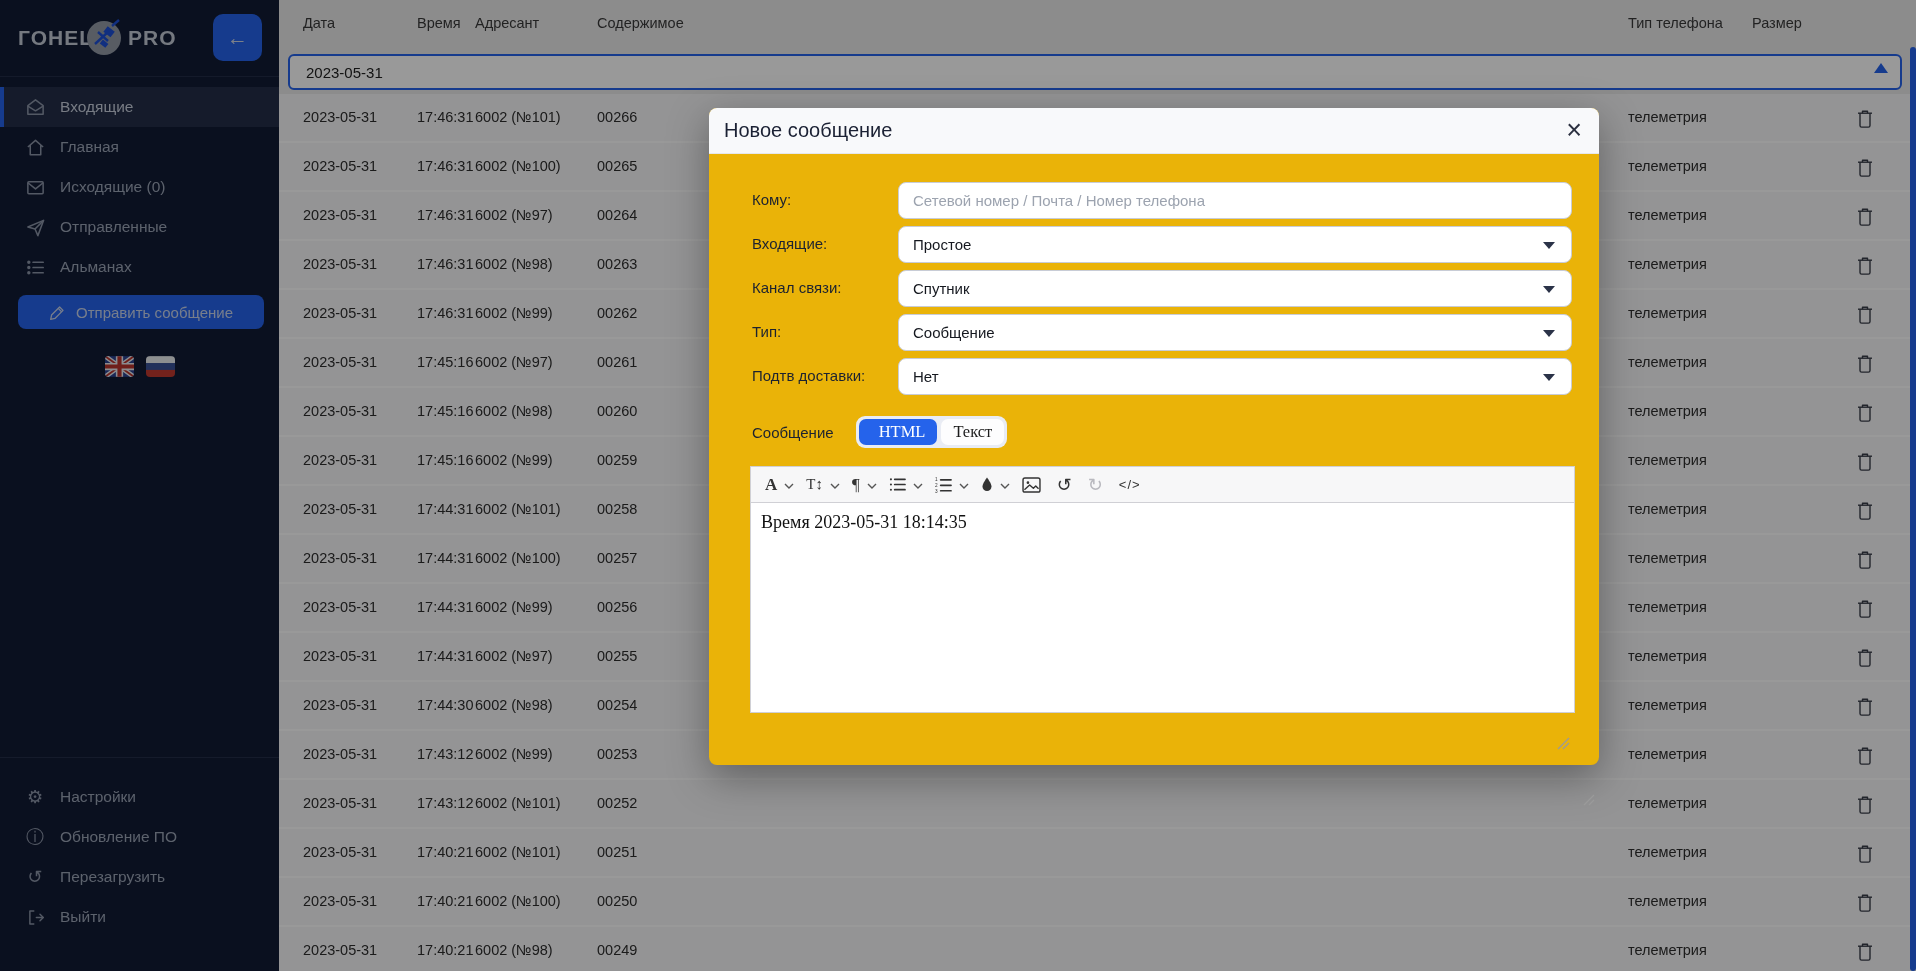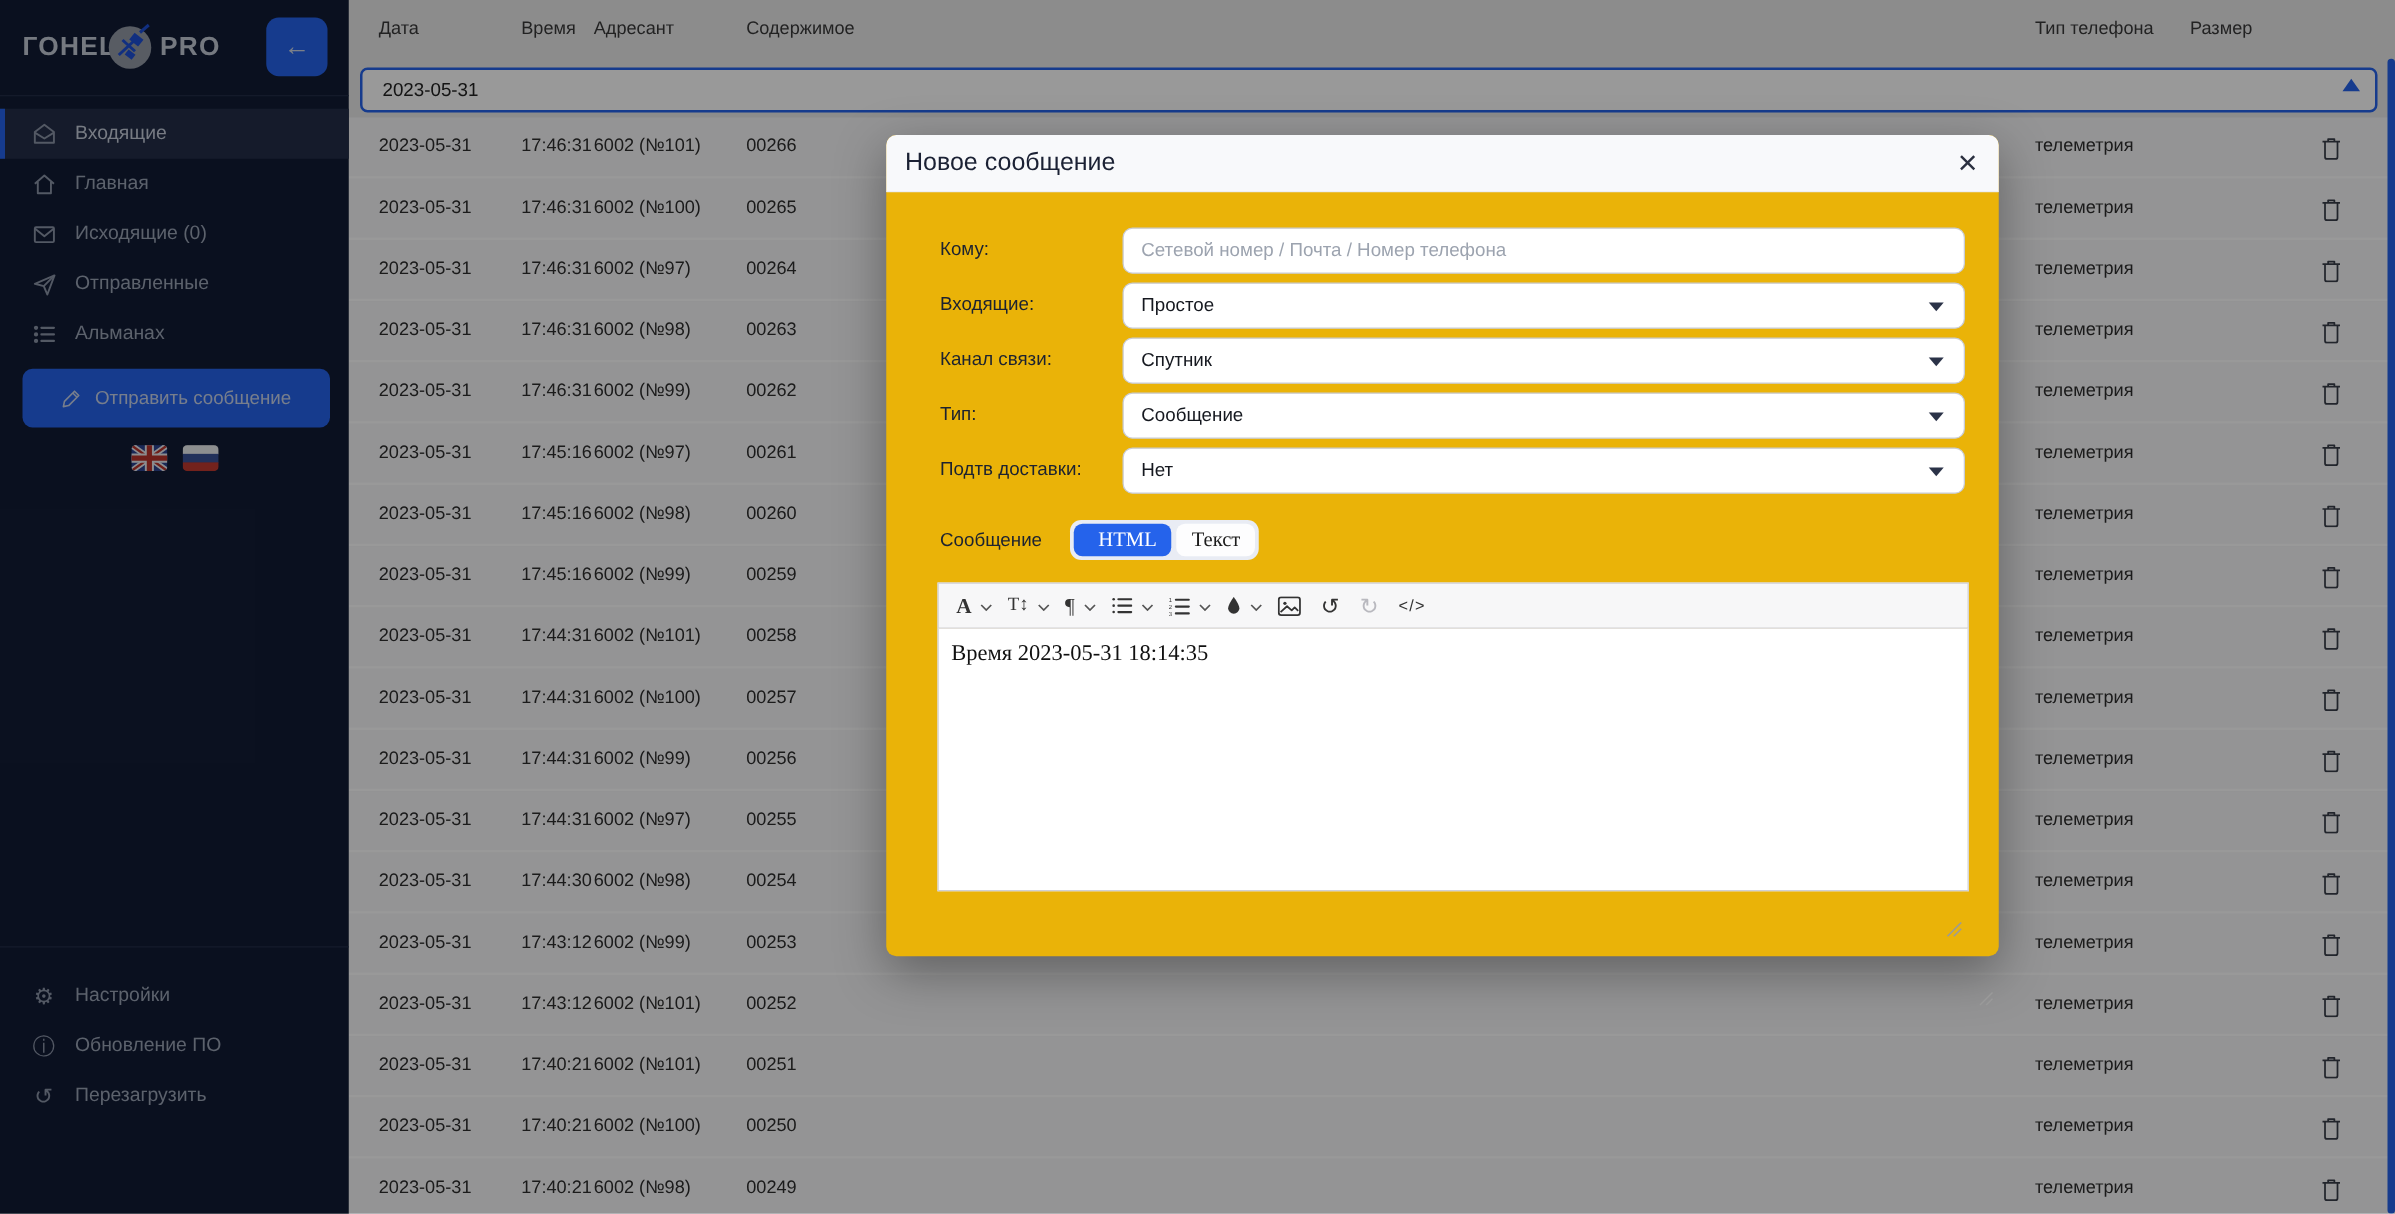--- a/index.html
+++ b/index.html
@@ -14,21 +14,21 @@
   .logo-g { left:18px; }
   .logo-p { left:128px; }
   .logo-globe { position:absolute; left:84px; top:17px; }
   .collapse-btn { position:absolute; left:213px; top:14px; width:49px; height:47px; border-radius:10px;
     background:#2563eb; color:#cdd5e5; font-size:21px; display:flex; align-items:center; justify-content:center; cursor:pointer; }
   .nav { position:absolute; left:0; top:87px; width:279px; }
   .srow { position:relative; height:40px; display:flex; align-items:center; padding-left:24px; color:#9aa3b5; font-size:15.5px; cursor:pointer; }
   .srow .ic { width:22px; height:22px; margin-right:14px; display:flex; align-items:center; justify-content:center; color:#8b94a7; }
   .srow.active { background:#232e48; color:#c6cddb; }
   .srow.active::before { content:""; position:absolute; left:0; top:0; width:4px; height:100%; background:#2563eb; }
-  .send-btn { position:absolute; left:18px; top:295px; width:246px; height:47px; border-radius:8px; background:#2563eb;
+  .send-btn { position:absolute; left:18px; top:295px; width:246px; height:34px; border-radius:8px; background:#2563eb;
     color:#c7d2ea; font-size:15px; display:flex; align-items:center; justify-content:center; gap:10px; cursor:pointer; }
   .flags { position:absolute; left:0; top:356px; width:279px; display:flex; justify-content:center; gap:12px; }
   .flag { width:29px; height:21px; border-radius:4px; overflow:hidden; cursor:pointer; }
   .sb-divider { position:absolute; left:0; top:757px; width:279px; border-top:1px solid #232d48; }
   .bottom-nav { position:absolute; left:0; top:777px; width:279px; }
   .glyph-ic { font-size:18px; line-height:1; }
 
   
   #main { position:absolute; left:279px; top:0; width:1637px; height:971px; background:#e9e9ea; }
   .thead { position:absolute; left:0; top:0; width:100%; height:47px; }
@@ -194,20 +194,30 @@
         <span>Настройки</span>
       </div>
       <div class="srow">
         <span class="ic glyph-ic">ⓘ</span>
         <span>Обновление ПО</span>
       </div>
       <div class="srow">
         <span class="ic glyph-ic">↺</span>
         <span>Перезагрузить</span>
       </div>
+      <div class="srow">
+        <span class="ic">
+          <svg width="19" height="19" viewBox="0 0 22 22" fill="none" stroke="currentColor" stroke-width="1.7" stroke-linecap="round" stroke-linejoin="round">
+              <path d="M9 3.5 H4.5 V18.5 H9"></path>
+              <path d="M12 11 H19.5"></path>
+              <path d="M16.2 7.2 L20 11 L16.2 14.8"></path>
+            </svg>
+        </span>
+        <span>Выйти</span>
+      </div>
     </div>
   </div>
 
   <div id="main">
     <div class="thead">
       <span class="th c-date" style="left:24px">Дата</span>
       <span class="th" style="left:138px">Время</span>
       <span class="th" style="left:196px">Адресант</span>
       <span class="th" style="left:318px">Содержимое</span>
       <span class="th" style="left:1349px">Тип телефона</span>

